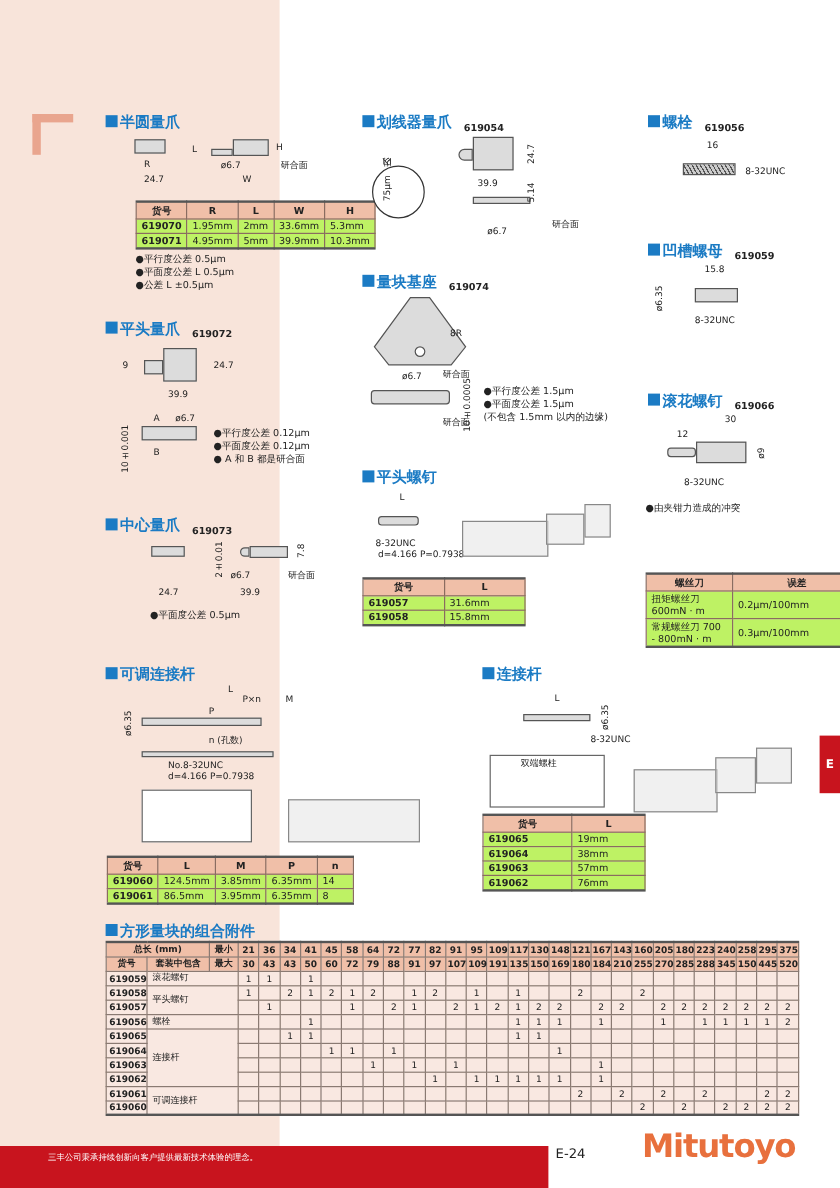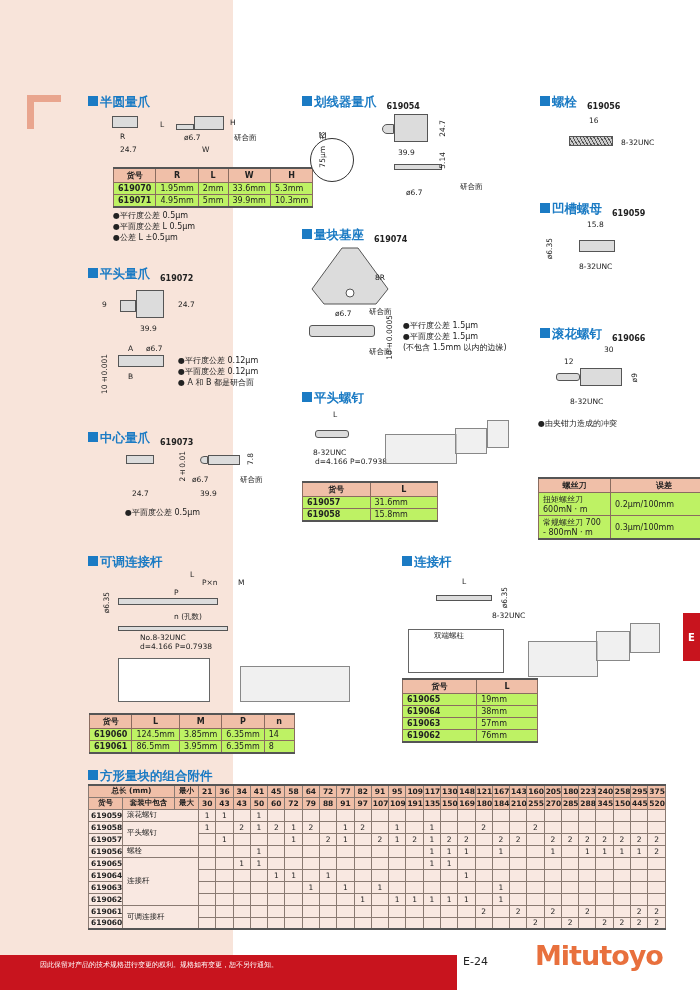--- a/index.html
+++ b/index.html
@@ -743,16 +743,16 @@
           <td>2</td>
         </tr>
       </tbody>
   </table>
 </div>
 
 <div class="etab">
     <span>E</span>
   </div>
 <div class="redbar">
-    <div>因此保留对产品的技术规格进行变更的权利。规格如有变更，恕不另行通知。</div>
+  <div>三丰公司秉承持续创新向客户提供最新技术体验的理念。</div>
 </div>
 <div class="pagenum">E-24</div>
 <div class="logo">Mitutoyo</div>
 
 </body></html>

